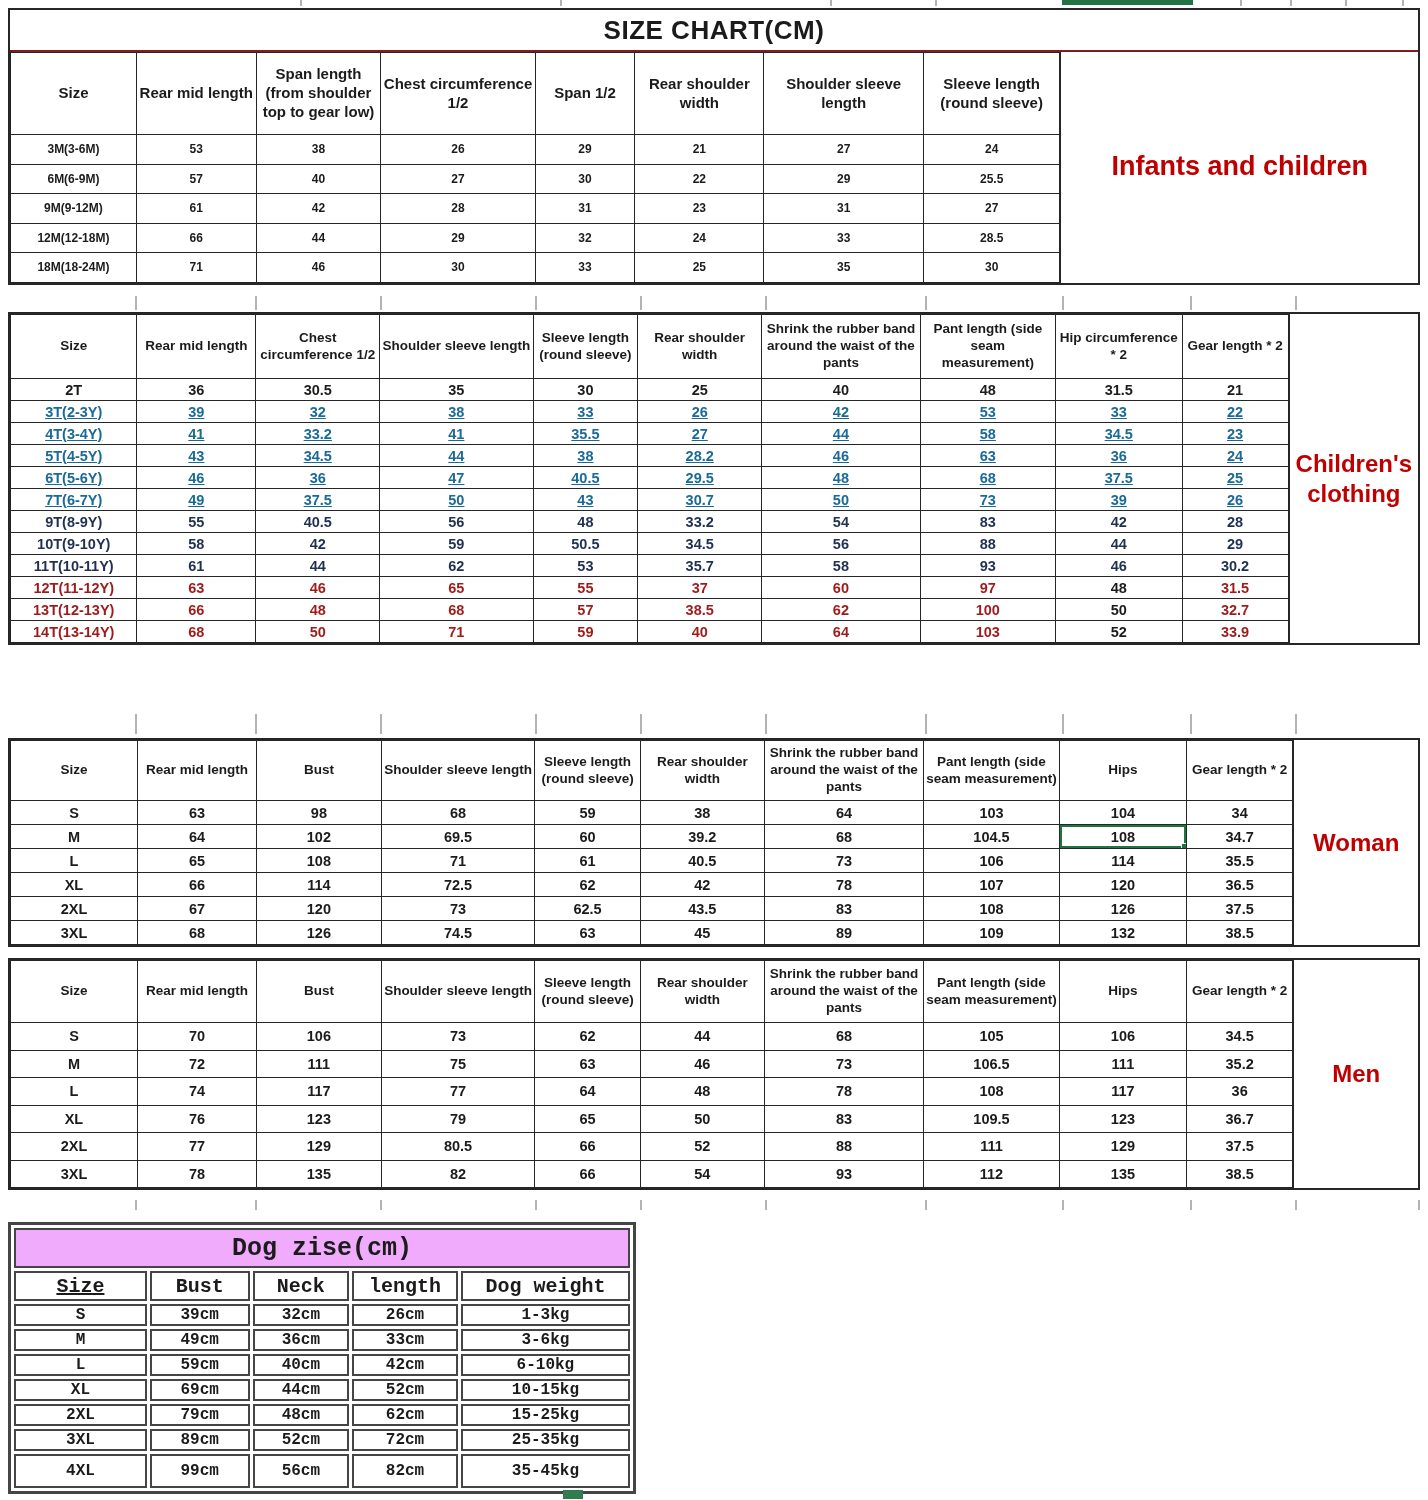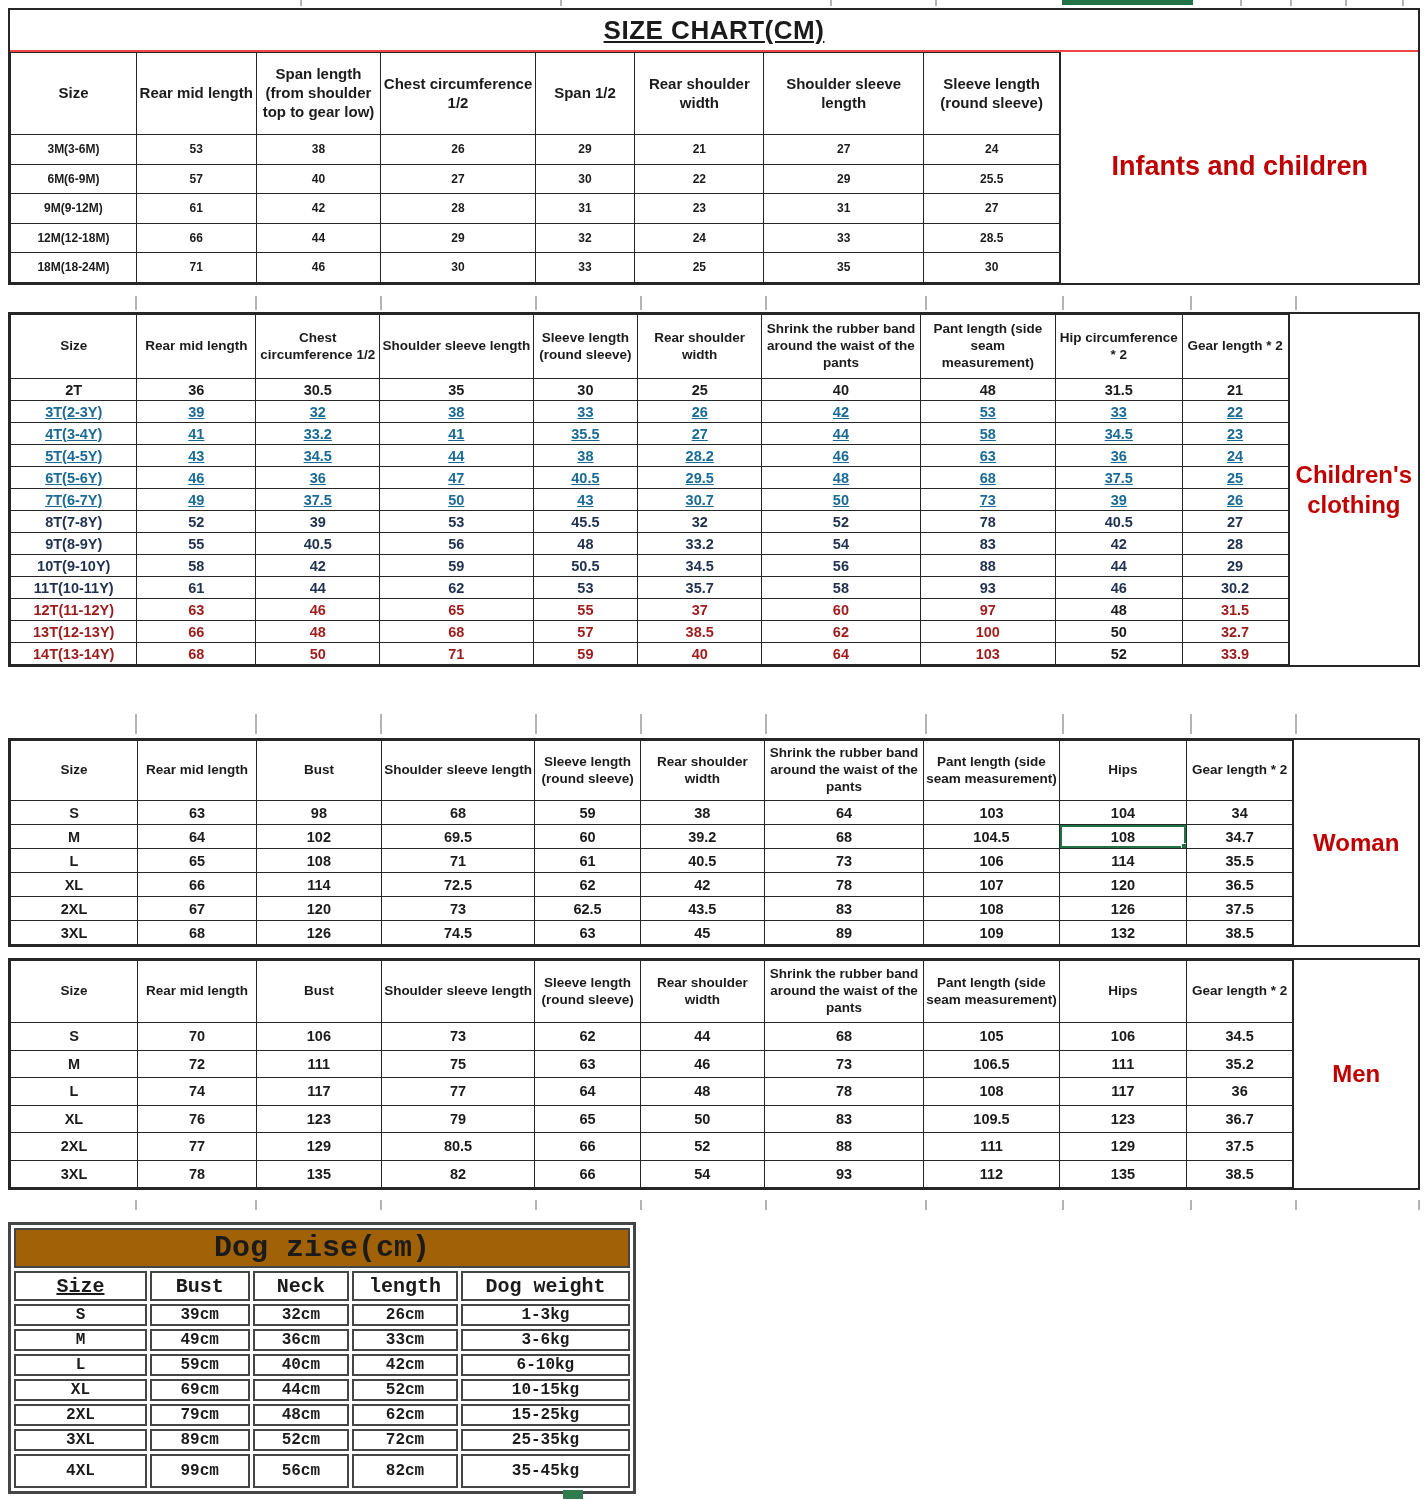--- a/index.html
+++ b/index.html
@@ -5,23 +5,23 @@
   * { box-sizing: border-box; margin: 0; padding: 0; }
   html, body { background: #ffffff; }
   body {
     position: relative;
     width: 1428px; height: 1500px;
     font-family: "Liberation Sans", sans-serif;
     color: #1b1b1b;
   }
   .sheet { position: absolute; left: 8px; width: 1412px; border: 2px solid #262626; background: #fff; }
   .tbl-title {
-    height: 42px; border-bottom: 2px solid #ef4444;
+    height: 42px; border-bottom: 2px solid #7f1d1d;
     display: flex; align-items: center; justify-content: center;
-    font-weight: bold; font-size: 26px; letter-spacing: .5px; text-decoration: underline;
+    font-weight: bold; font-size: 26px; letter-spacing: .5px;
   }
   .tbl-flex { display: flex; align-items: stretch; }
   table.grid { border-collapse: collapse; table-layout: fixed; }
   .grid th, .grid td {
     border: 1.5px solid #262626; text-align: center; vertical-align: middle;
     font-weight: bold; padding: 0 2px; overflow: hidden;
   }
   .grid thead th { line-height: 1.25; }
 
   
@@ -61,21 +61,21 @@
     width: 6px; height: 6px; background: var(--excel-green, #217346); border: 1px solid #fff;
   }
 
   
   .dog-wrap { position: absolute; left: 8px; top: 1222px; width: 628px; border: 3px solid #454545; background: #fff; }
   table.dog { width: 100%; border-collapse: separate; border-spacing: 3px; table-layout: fixed; }
   .dog th, .dog td {
     border: 2px solid #454545; text-align: center; vertical-align: middle;
     font-family: "Liberation Mono", monospace; font-weight: bold; background: #fff;
   }
-  .dog .title-cell { background: #a16207; font-size: 30px; height: 40px; }
+  .dog .title-cell { background: #f0abfc; font-size: 25px; height: 40px; }
   .dog tr.hdr-row th { font-size: 20px; height: 30px; }
   .dog tr.hdr-row th:first-child { text-decoration: underline; }
   .dog tbody td { font-size: 16px; height: 22px; }
   .dog tbody tr:last-child td { height: 34px; }
 
   
   .green-bar { position: absolute; left: 1062px; top: 0; width: 131px; height: 5px; background: var(--excel-green, #1d5c38); }
   .green-chip { position: absolute; left: 563px; top: 1490px; width: 20px; height: 9px; background: #2f7d4f; }
   .tick { position: absolute; width: 2px; background: #b3b3b3; }
 </style>
@@ -261,32 +261,20 @@
             <td>7T(6-7Y)</td>
             <td>49</td>
             <td>37.5</td>
             <td>50</td>
             <td>43</td>
             <td>30.7</td>
             <td>50</td>
             <td>73</td>
             <td>39</td>
             <td>26</td>
-          </tr>
-          <tr class="row-navy">
-            <td>8T(7-8Y)</td>
-            <td>52</td>
-            <td>39</td>
-            <td>53</td>
-            <td>45.5</td>
-            <td>32</td>
-            <td>52</td>
-            <td>78</td>
-            <td>40.5</td>
-            <td>27</td>
           </tr>
           <tr class="row-navy">
             <td>9T(8-9Y)</td>
             <td>55</td>
             <td>40.5</td>
             <td>56</td>
             <td>48</td>
             <td>33.2</td>
             <td>54</td>
             <td>83</td>

